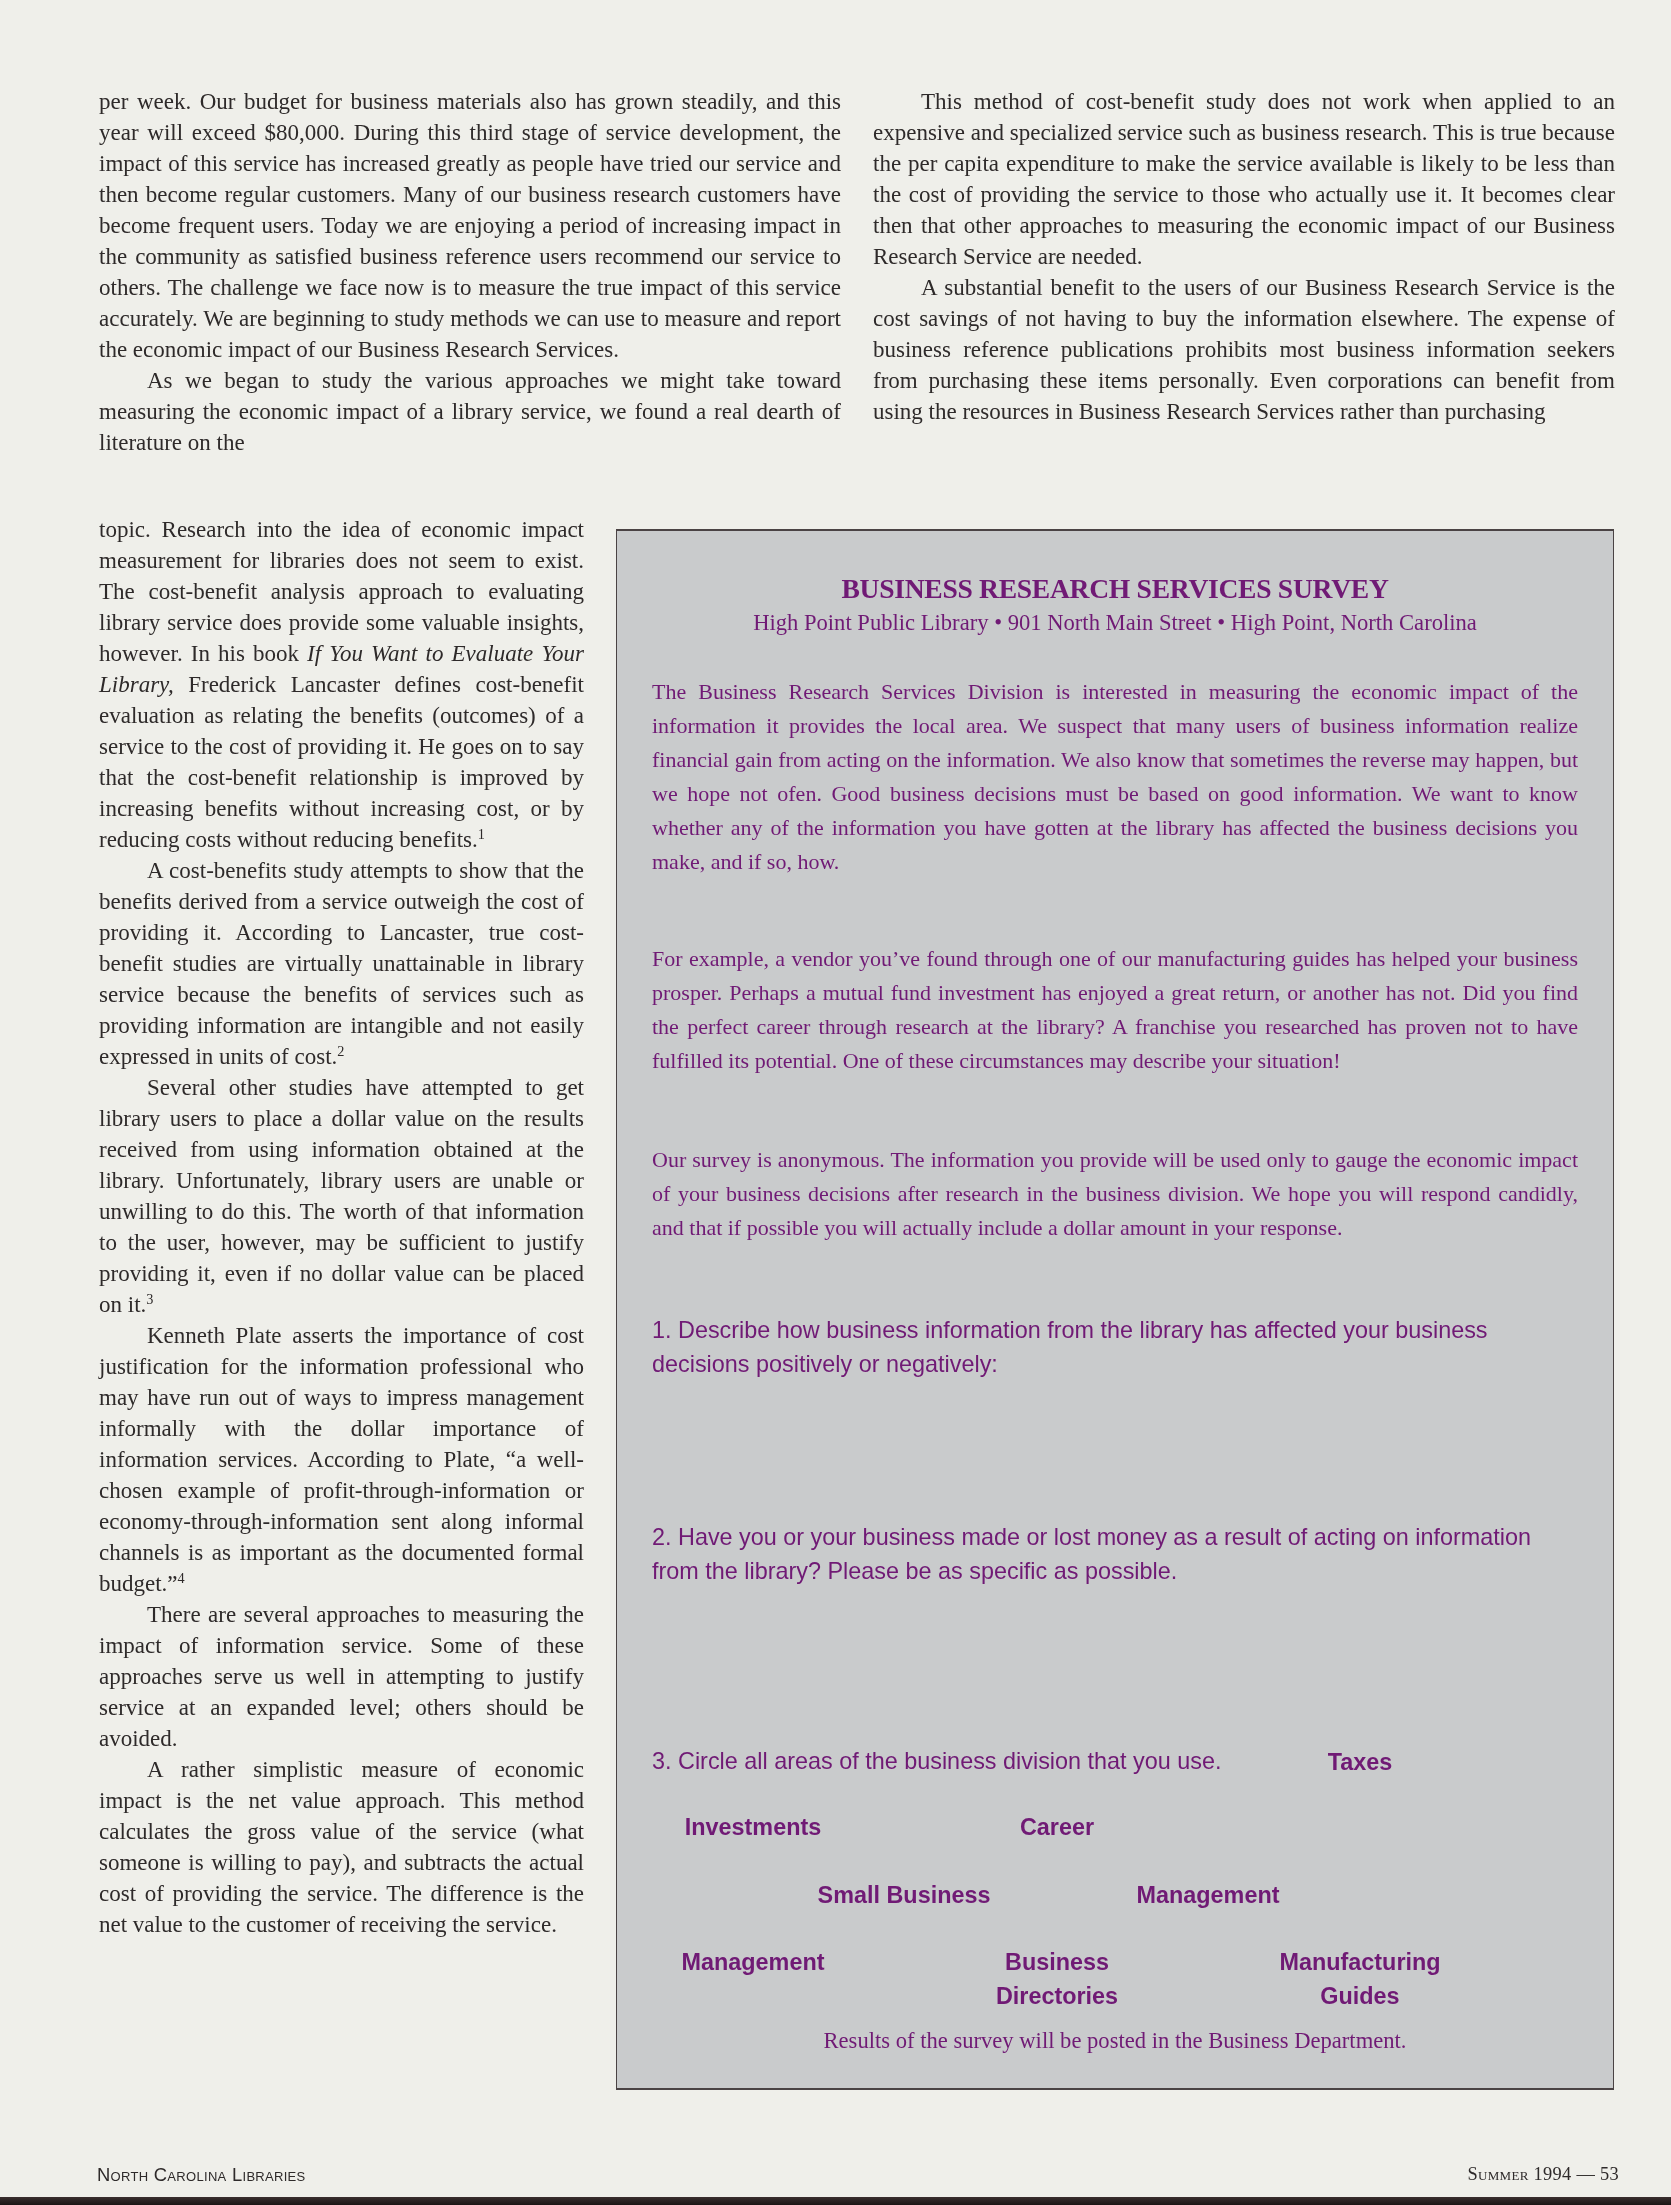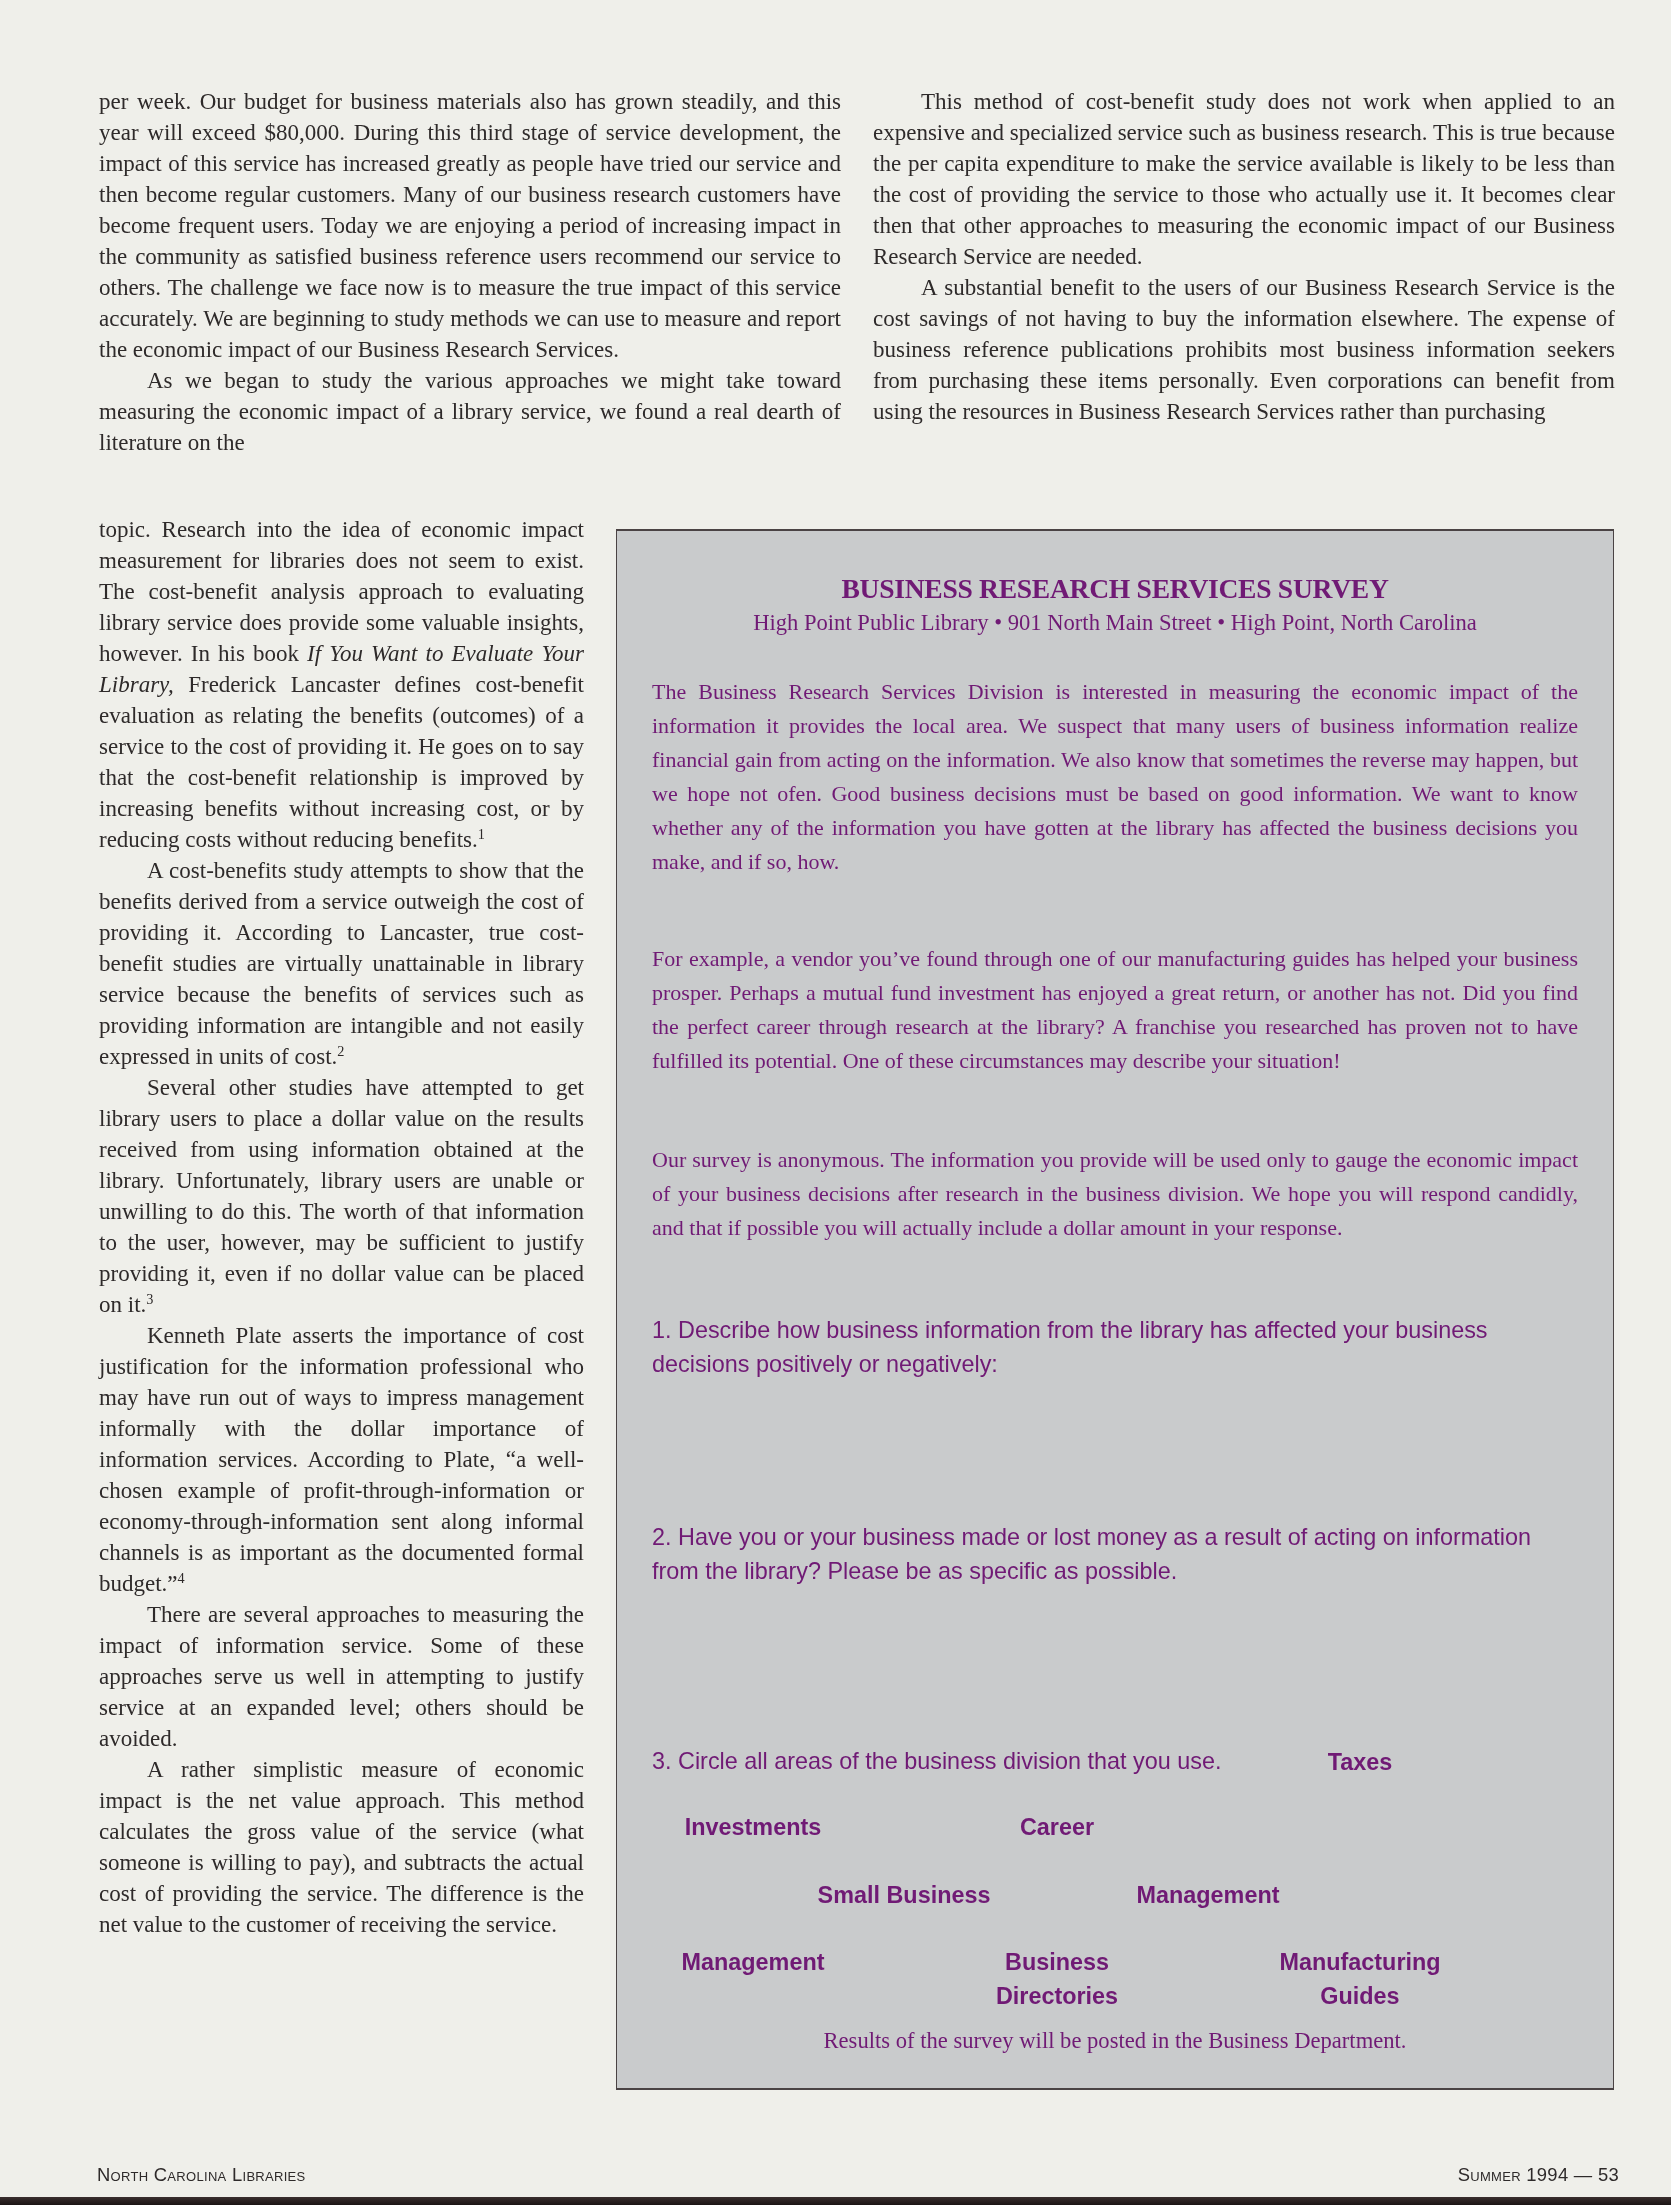--- a/index.html
+++ b/index.html
@@ -80,21 +80,21 @@
     position: absolute; left: 0; right: 0; top: 1497px;
     text-align: center; font-size: 22.6px;
   }
   .footer-left {
     position: absolute; left: 97px; top: 2164px;
     font-family: "Liberation Sans", "DejaVu Sans", sans-serif;
     font-size: 18.4px; font-variant: small-caps; letter-spacing: 0.3px;
   }
   .footer-right {
     position: absolute; right: 52px; top: 2164px;
-    font-family: Liberation Sans, sans-serif;
+    font-family: Liberation Serif, serif;
     font-size: 18.4px; font-variant: small-caps; letter-spacing: 0.3px;
   }
   .bottom-edge {
     position: absolute; left: 0; right: 0; bottom: 0; height: 8.4px;
     background: linear-gradient(#3a2e2e, #1b1414);
   }
 </style>
 </head>
 <body>
 

